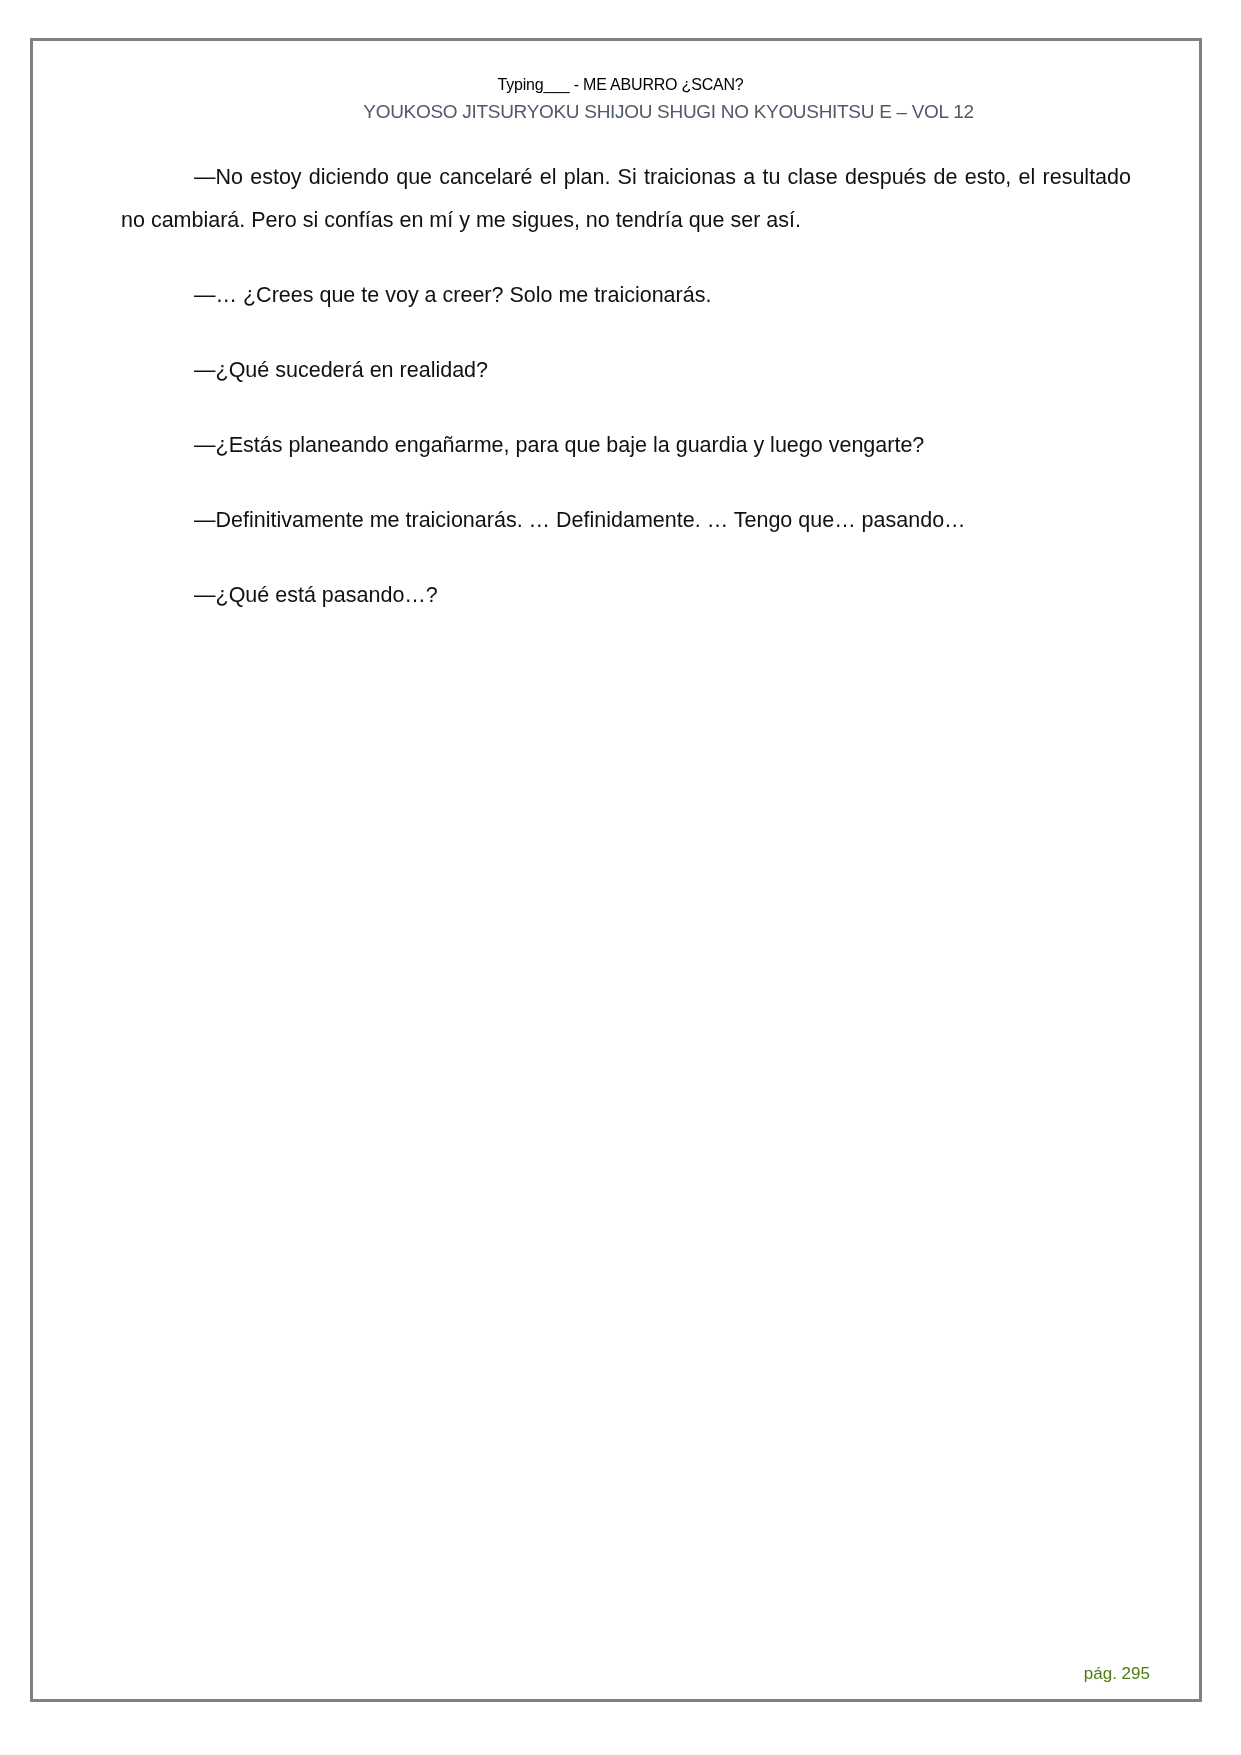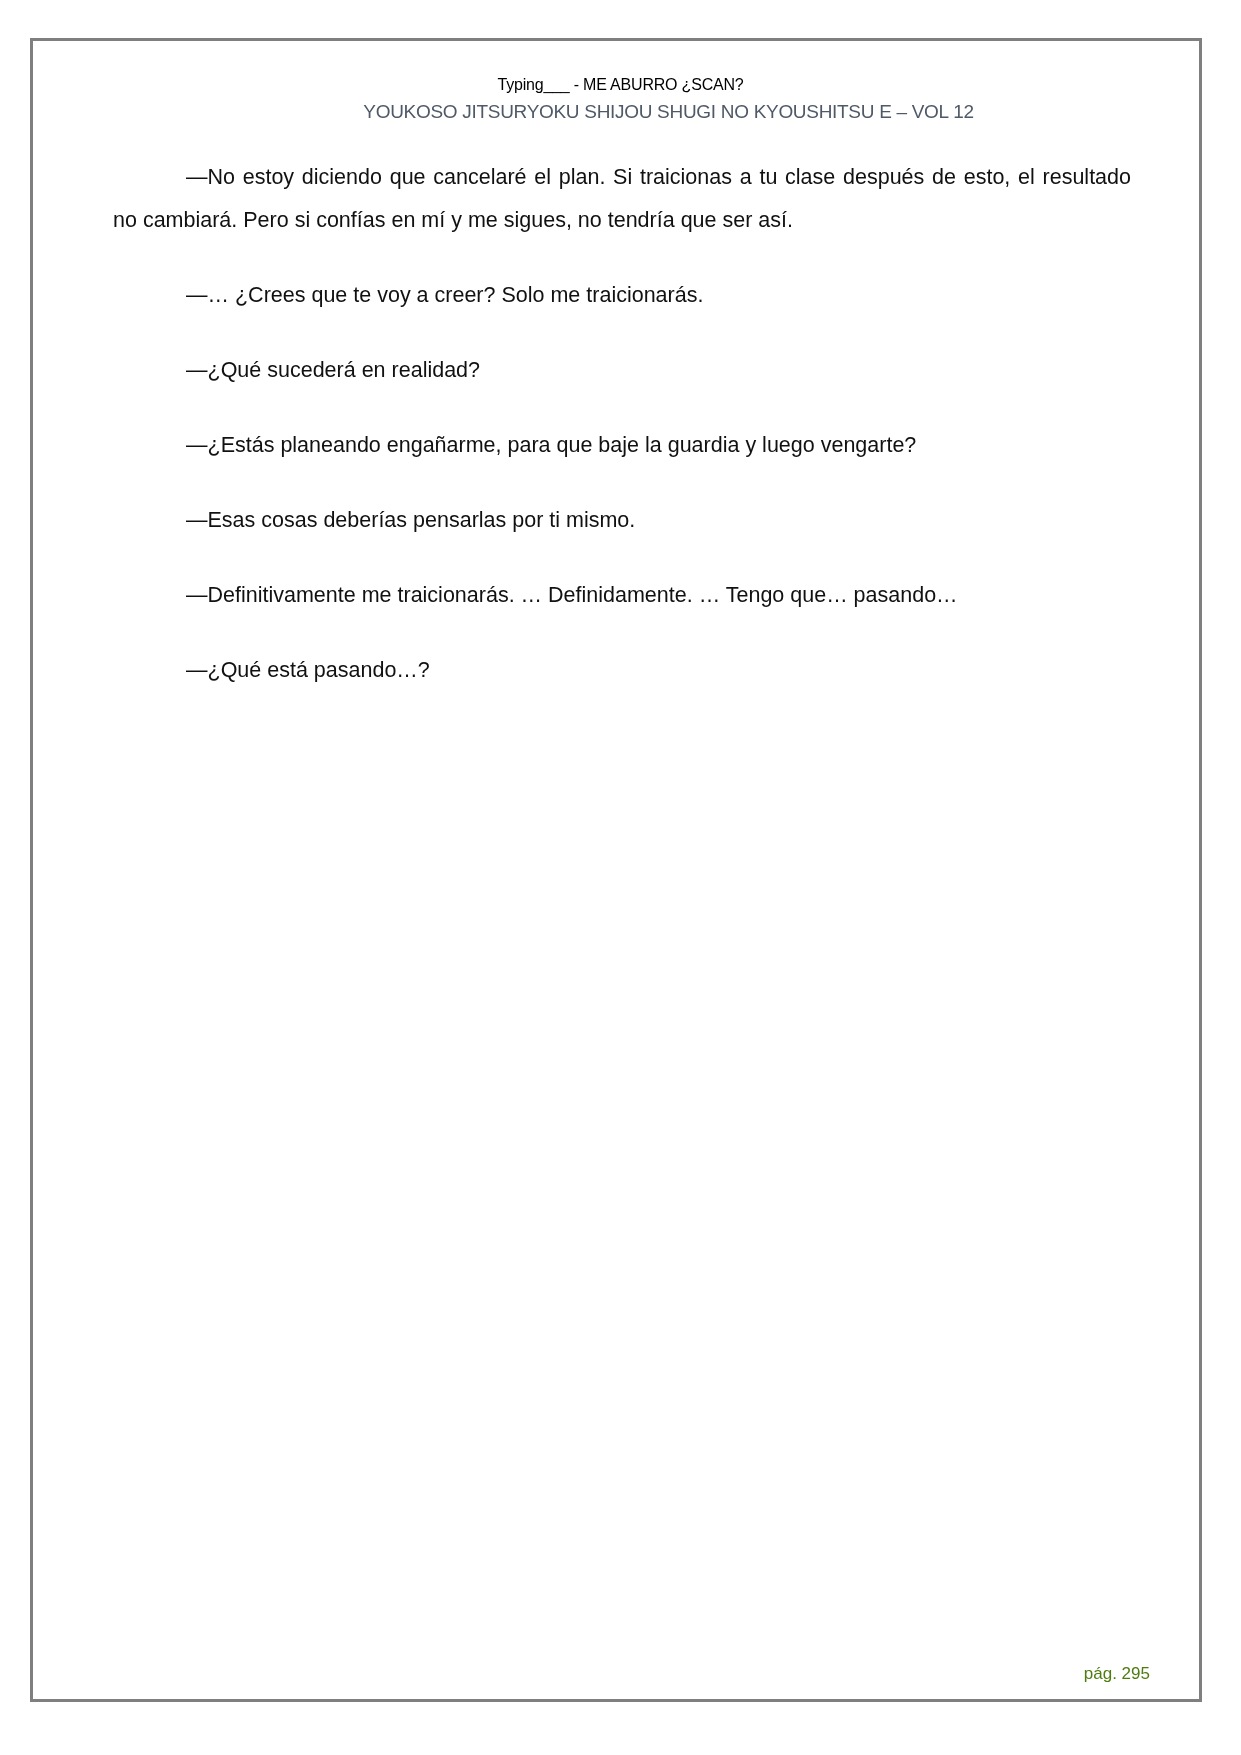--- a/index.html
+++ b/index.html
@@ -46,21 +46,21 @@
     .body-text {
       position: absolute;
       left: 113px;
       width: 1018px;
       top: 156px;
       font-family: "Liberation Sans", sans-serif;
       font-size: 21.5px;
       color: #111111;
     }
     .para {
-      margin: 0 0 32px 0;
+      margin: 0 0 32px 8px;
       line-height: 43px;
       text-indent: 73px;
     }
     .para.justify {
       text-align: justify;
     }
     .para.plain-indent {
       text-indent: 73px;
     }
     .page-number {
@@ -80,18 +80,17 @@
 <div class="page-frame"></div>
 
 <div class="header header-line1">Typing___ - ME ABURRO ¿SCAN?</div>
 <div class="header header-line2">YOUKOSO JITSURYOKU SHIJOU SHUGI NO KYOUSHITSU E – VOL 12</div>
 
 <div class="body-text">
   <p class="para justify">—No estoy diciendo que cancelaré el plan. Si traicionas a tu clase después de esto, el resultado no cambiará. Pero si confías en mí y me sigues, no tendría que ser así.</p>
   <p class="para">—… ¿Crees que te voy a creer? Solo me traicionarás.</p>
   <p class="para">—¿Qué sucederá en realidad?</p>
   <p class="para">—¿Estás planeando engañarme, para que baje la guardia y luego vengarte?</p>
-  <p class="para">—Esas cosas deberías pensarlas por ti mismo.</p>
   <p class="para">—Definitivamente me traicionarás. … Definidamente. … Tengo que… pasando…</p>
   <p class="para">—¿Qué está pasando…?</p>
 </div>
 
 <div class="page-number">pág. 295</div>
 
 </body></html>

